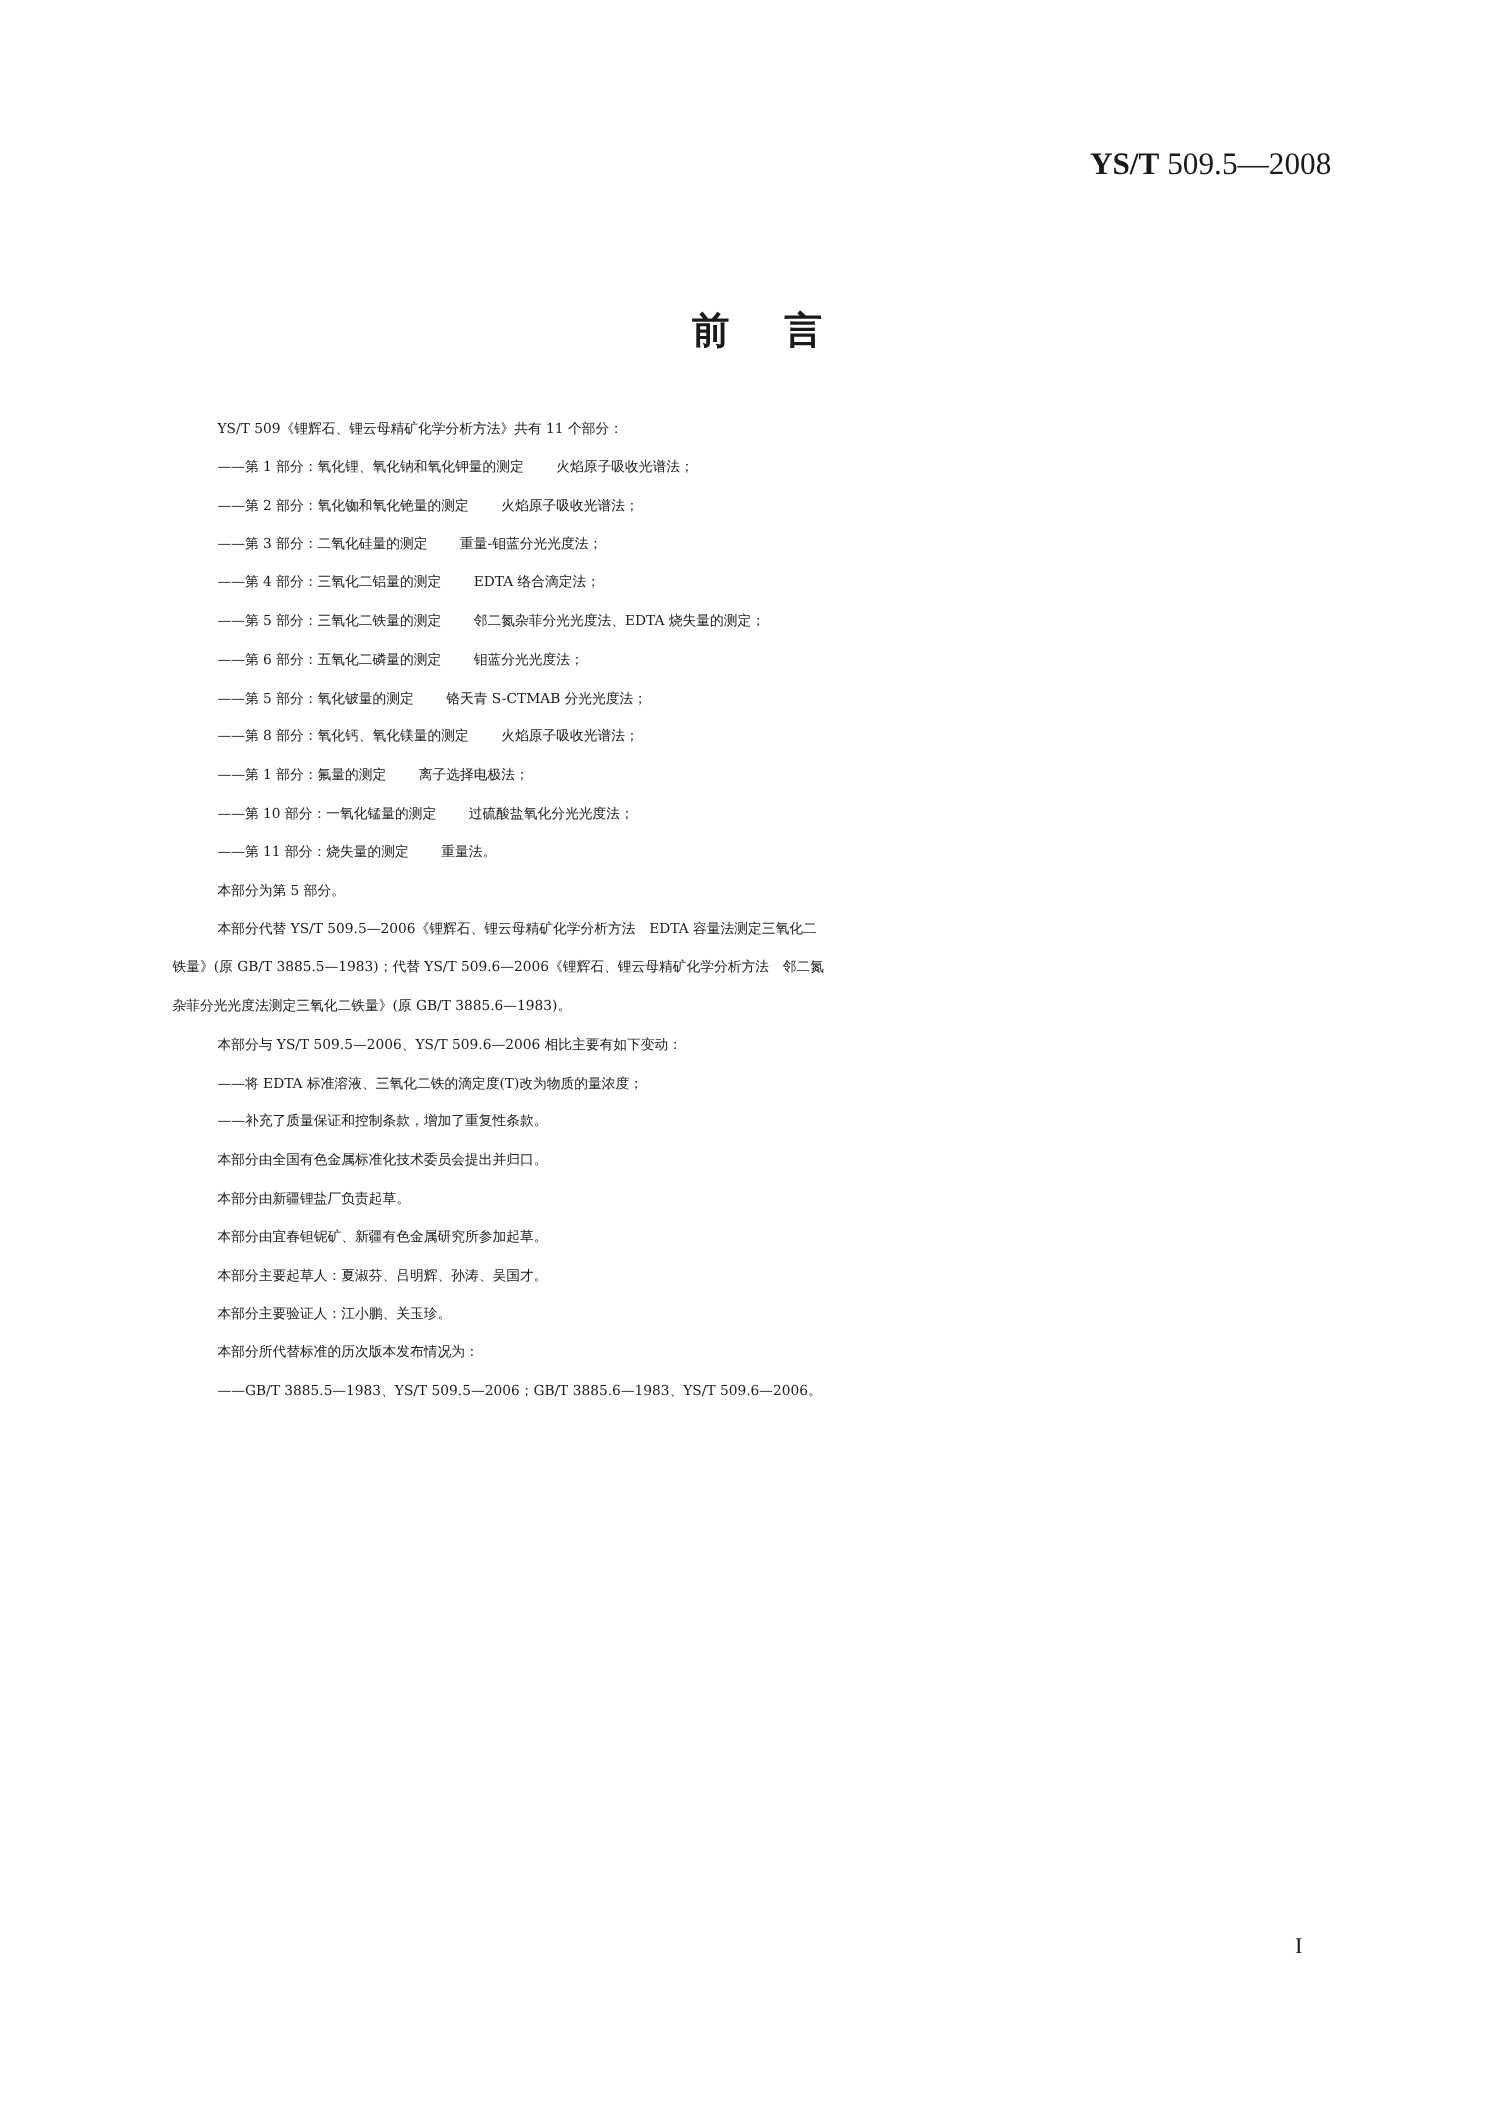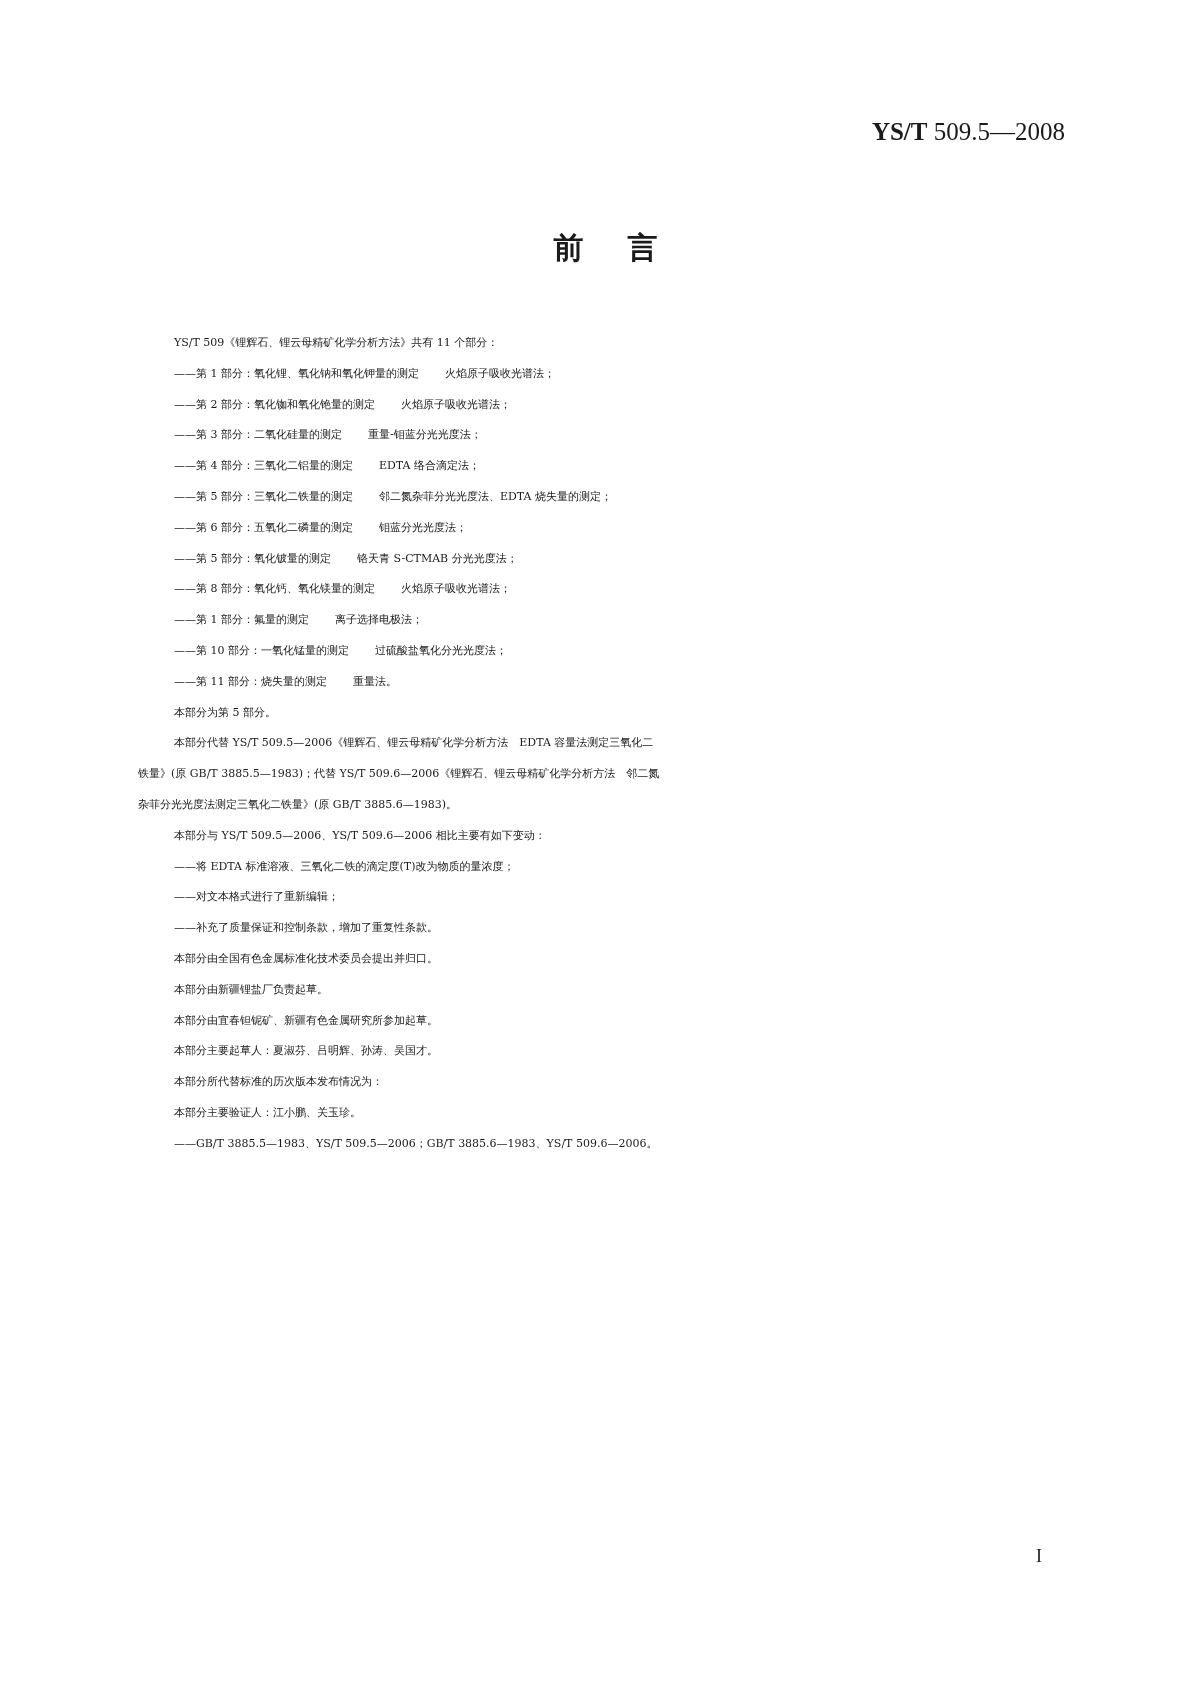--- a/index.html
+++ b/index.html
@@ -1,21 +1,21 @@
 <!DOCTYPE html>
 <html><head>
   <meta charset="utf-8">
   <style>
     html, body { margin: 0; padding: 0; background: #ffffff; }
     body { width: 1191px; height: 1684px; position: relative; overflow: hidden;
            font-family: "DejaVu Serif", "Liberation Serif", serif; color: #1a1a1a; }
     .std-code { position: absolute; right: 126px; top: 118px; font-size: 25px;
                 font-family: "Liberation Serif", serif; }
     .std-code b { font-weight: bold; }
-    .title { position: absolute; left: 0; right: 0; top: 228px; text-align: center;
+    .title { position: absolute; left: 0; right: 0; top: 244px; text-align: center;
              font-size: 30px; font-weight: bold; letter-spacing: 44px; padding-left: 64px;
              font-family: "DejaVu Sans", sans-serif; }
     .body { position: absolute; left: 174px; top: 328px; width: 890px;
             font-size: 11px; line-height: 30.8px; }
     .line { white-space: nowrap; }
     .wrap-cont { margin-left: -36px; }
     .gap { display: inline-block; width: 26px; }
     .page-num { position: absolute; left: 1036px; top: 1546px; font-size: 18px;
                 font-family: "Liberation Serif", serif; }
   </style>
@@ -42,25 +42,24 @@
   <div class="line"><span>——第 11 部分：烧失量的测定</span><span class="gap"></span><span>重量法。</span></div>
 
   <div class="line">本部分为第 5 部分。</div>
 
   <div class="line">本部分代替 YS/T 509.5—2006《锂辉石、锂云母精矿化学分析方法　EDTA 容量法测定三氧化二</div>
   <div class="line wrap-cont">铁量》(原 GB/T 3885.5—1983)；代替 YS/T 509.6—2006《锂辉石、锂云母精矿化学分析方法　邻二氮</div>
   <div class="line wrap-cont">杂菲分光光度法测定三氧化二铁量》(原 GB/T 3885.6—1983)。</div>
 
   <div class="line">本部分与 YS/T 509.5—2006、YS/T 509.6—2006 相比主要有如下变动：</div>
   <div class="line">——将 EDTA 标准溶液、三氧化二铁的滴定度(T)改为物质的量浓度；</div>
-  <div class="line">——对文本格式进行了重新编辑；</div>
   <div class="line">——补充了质量保证和控制条款，增加了重复性条款。</div>
 
   <div class="line">本部分由全国有色金属标准化技术委员会提出并归口。</div>
   <div class="line">本部分由新疆锂盐厂负责起草。</div>
   <div class="line">本部分由宜春钽铌矿、新疆有色金属研究所参加起草。</div>
   <div class="line">本部分主要起草人：夏淑芬、吕明辉、孙涛、吴国才。</div>
+  <div class="line">本部分主要验证人：江小鹏、关玉珍。</div>
   <div class="line">本部分所代替标准的历次版本发布情况为：</div>
-  <div class="line">本部分主要验证人：江小鹏、关玉珍。</div>
   <div class="line">——GB/T 3885.5—1983、YS/T 509.5—2006；GB/T 3885.6—1983、YS/T 509.6—2006。</div>
 </div>
 
 <div class="page-num">I</div>
 
 </body></html>

